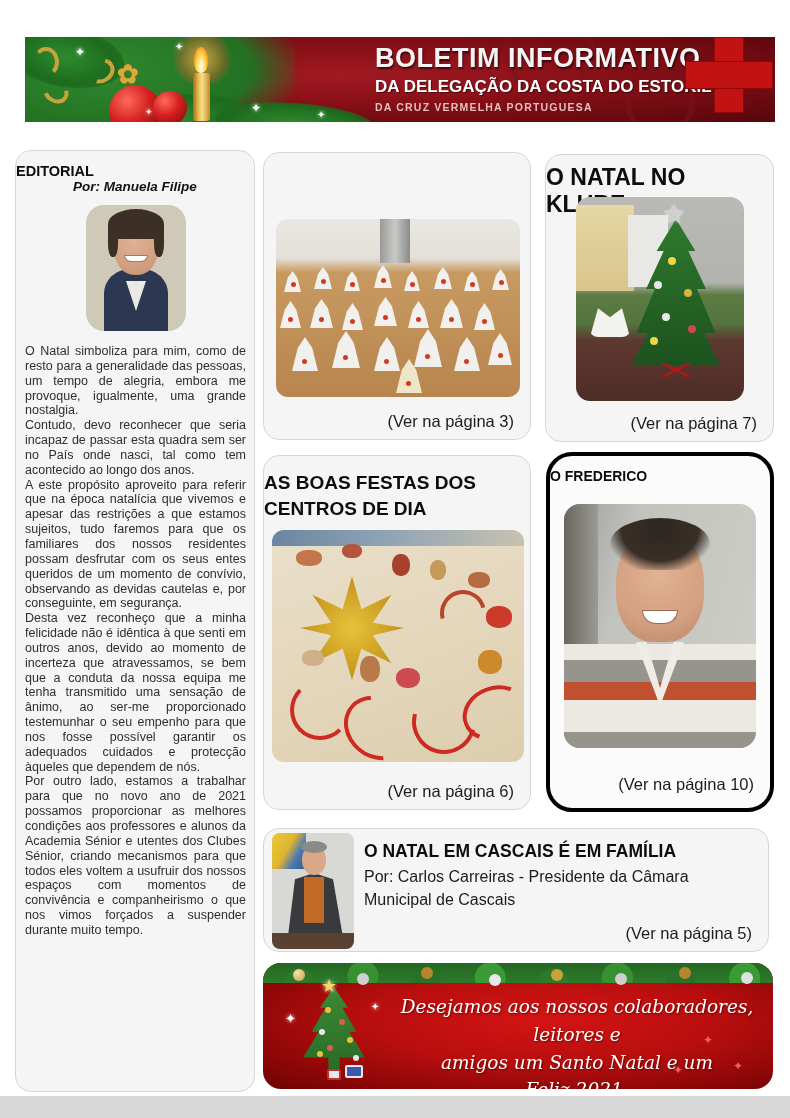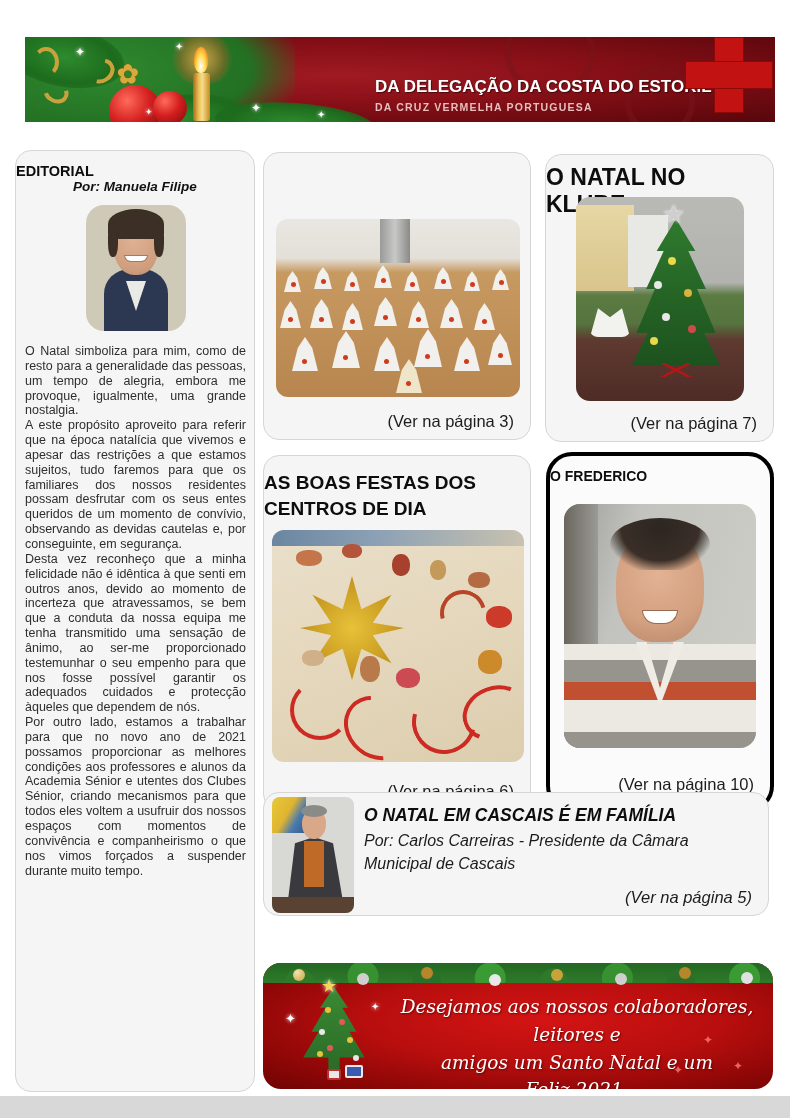--- a/index.html
+++ b/index.html
@@ -98,21 +98,21 @@
     background: repeating-linear-gradient(180deg, #ece9e2 0 16px, #97948e 16px 38px, #c05030 38px 56px, #ece9e2 56px 72px); }
   .fred-collar { position:absolute; left:72px; bottom:42px; width:48px; height:64px; background:#efece6;
     clip-path:polygon(0 0, 50% 100%, 100% 0, 78% 0, 50% 72%, 22% 0); }
   .fred-head { position:absolute; left:52px; top:26px; width:88px; height:112px; border-radius:46% 46% 42% 42%;
     background: radial-gradient(circle at 48% 40%, #e2b294 0%, #d3a080 60%, #b9886b 100%); }
   .fred-hair { position:absolute; left:46px; top:14px; width:100px; height:52px; border-radius:50% 50% 10% 10%;
     background: radial-gradient(ellipse at 50% 20%, #2c2520 0%, #3a2f28 55%, rgba(58,47,40,0) 78%); }
   .fred-smile { position:absolute; left:78px; top:106px; width:36px; height:14px; border-radius:0 0 20px 20px; background:#fff; border:1px solid #9a6a50; }
 
   
-  .cascais { left:263px; top:792px; width:506px; height:124px;font-style:italic; }
+  .cascais { left:263px; top:828px; width:506px; height:124px; }
   .cascais-photo { left:8px; top:4px; width:82px; height:116px; border-radius:8px; background:#d8d8d4; }
   .painting { position:absolute; left:0; top:0; width:34px; height:36px;
     background: linear-gradient(120deg, #e8c93a 0%, #e0b430 45%, #4a7ab0 70%, #355a8a 100%); }
   .c-head { position:absolute; left:30px; top:12px; width:24px; height:30px; border-radius:48%; background:#d8a888; }
   .c-hair { position:absolute; left:29px; top:8px; width:26px; height:12px; border-radius:50%; background:#8a8a86; }
   .c-suit { position:absolute; left:8px; top:40px; width:68px; height:62px;
     clip-path:polygon(12% 100%, 22% 10%, 50% 0, 78% 10%, 92% 100%); background:#3a3a3e; }
   .c-sweater { position:absolute; left:32px; top:44px; width:20px; height:46px; background:#c06a28; }
   .c-desk { position:absolute; left:0; bottom:0; width:100%; height:16px; background:#5a4232; }
   .cascais-title { position:absolute; left:100px; top:12px; width:396px; font-size:17.5px; font-weight:bold; color:#0d0d0d; }
@@ -167,20 +167,21 @@
     <div class="bauble" style="left:128px; top:54px; width:34px; height:34px;"></div>
     <div class="bow" style="left:92px; top:22px; font-size:26px;">✿</div>
     <div class="candle-glow"></div>
     <div class="candle-body"></div>
     <div class="candle-flame"></div>
     <div class="sparkle" style="left:50px; top:8px; font-size:12px;">✦</div>
     <div class="sparkle" style="left:150px; top:4px; font-size:10px;">✦</div>
     <div class="sparkle" style="left:226px; top:64px; font-size:12px;">✦</div>
     <div class="sparkle" style="left:292px; top:72px; font-size:10px;">✦</div>
     <div class="sparkle" style="left:120px; top:70px; font-size:9px;">✦</div>
+    <div class="banner-title">BOLETIM INFORMATIVO</div>
     <div class="banner-sub">DA DELEGAÇÃO DA COSTA DO ESTORIL</div>
     <div class="banner-subsub">DA CRUZ VERMELHA PORTUGUESA</div>
     <div class="redcross">
       <div class="v"></div>
       <div class="h"></div>
     </div>
   </div>
 
   <div class="box editorial">
     <div class="box-title ed-title">EDITORIAL</div>
@@ -189,20 +190,21 @@
       <div style="position:absolute; left:18px; top:64px; width:64px; height:62px; border-radius:40% 40% 0 0; background:#2c3752;"></div>
       <div style="position:absolute; left:40px; top:76px; width:20px; height:30px; background:#e9e9e5; clip-path:polygon(0 0,50% 100%,100% 0);"></div>
       <div style="position:absolute; left:28px; top:14px; width:44px; height:56px; border-radius:46%; background:radial-gradient(circle at 45% 40%, #dfb193 0%, #cf9d7e 70%, #b8886b 100%);"></div>
       <div style="position:absolute; left:22px; top:4px; width:56px; height:30px; border-radius:50% 50% 20% 20%; background:#3c2f26;"></div>
       <div style="position:absolute; left:22px; top:18px; width:10px; height:34px; border-radius:40%; background:#3c2f26;"></div>
       <div style="position:absolute; left:68px; top:18px; width:10px; height:34px; border-radius:40%; background:#3c2f26;"></div>
       <div style="position:absolute; left:38px; top:50px; width:24px; height:7px; border-radius:0 0 12px 12px; background:#fff; border:1px solid #a87a5c;"></div>
     </div>
     <div class="ed-text">
       <p>O Natal simboliza para mim, como de resto para a generalidade das pessoas, um tempo de alegria, embora me provoque, igualmente, uma grande nostalgia.</p>
+      <p>Contudo, devo reconhecer que seria incapaz de passar esta quadra sem ser no País onde nasci, tal como tem acontecido ao longo dos anos.</p>
       <p>A este propósito aproveito para referir que na época natalícia que vivemos e apesar das restrições a que estamos sujeitos, tudo faremos para que os familiares dos nossos residentes possam desfrutar com os seus entes queridos de um momento de convívio, observando as devidas cautelas e, por conseguinte, em segurança.</p>
       <p>Desta vez reconheço que a minha felicidade não é idêntica à que senti em outros anos, devido ao momento de incerteza que atravessamos, se bem que a conduta da nossa equipa me tenha transmitido uma sensação de ânimo, ao ser-me proporcionado testemunhar o seu empenho para que nos fosse possível garantir os adequados cuidados e protecção àqueles que dependem de nós.</p>
       <p>Por outro lado, estamos a trabalhar para que no novo ano de 2021 possamos proporcionar as melhores condições aos professores e alunos da Academia Sénior e utentes dos Clubes Sénior, criando mecanismos para que todos eles voltem a usufruir dos nossos espaços com momentos de convivência e companheirismo o que nos vimos forçados a suspender durante muito tempo.</p>
     </div>
   </div>
 
   <div class="box recolha">
     <div class="photo recolha-photo">
       <div class="pillar"></div>
       <div class="bag" style="left:8px; top:52px; width:17px; height:21px;"></div>

